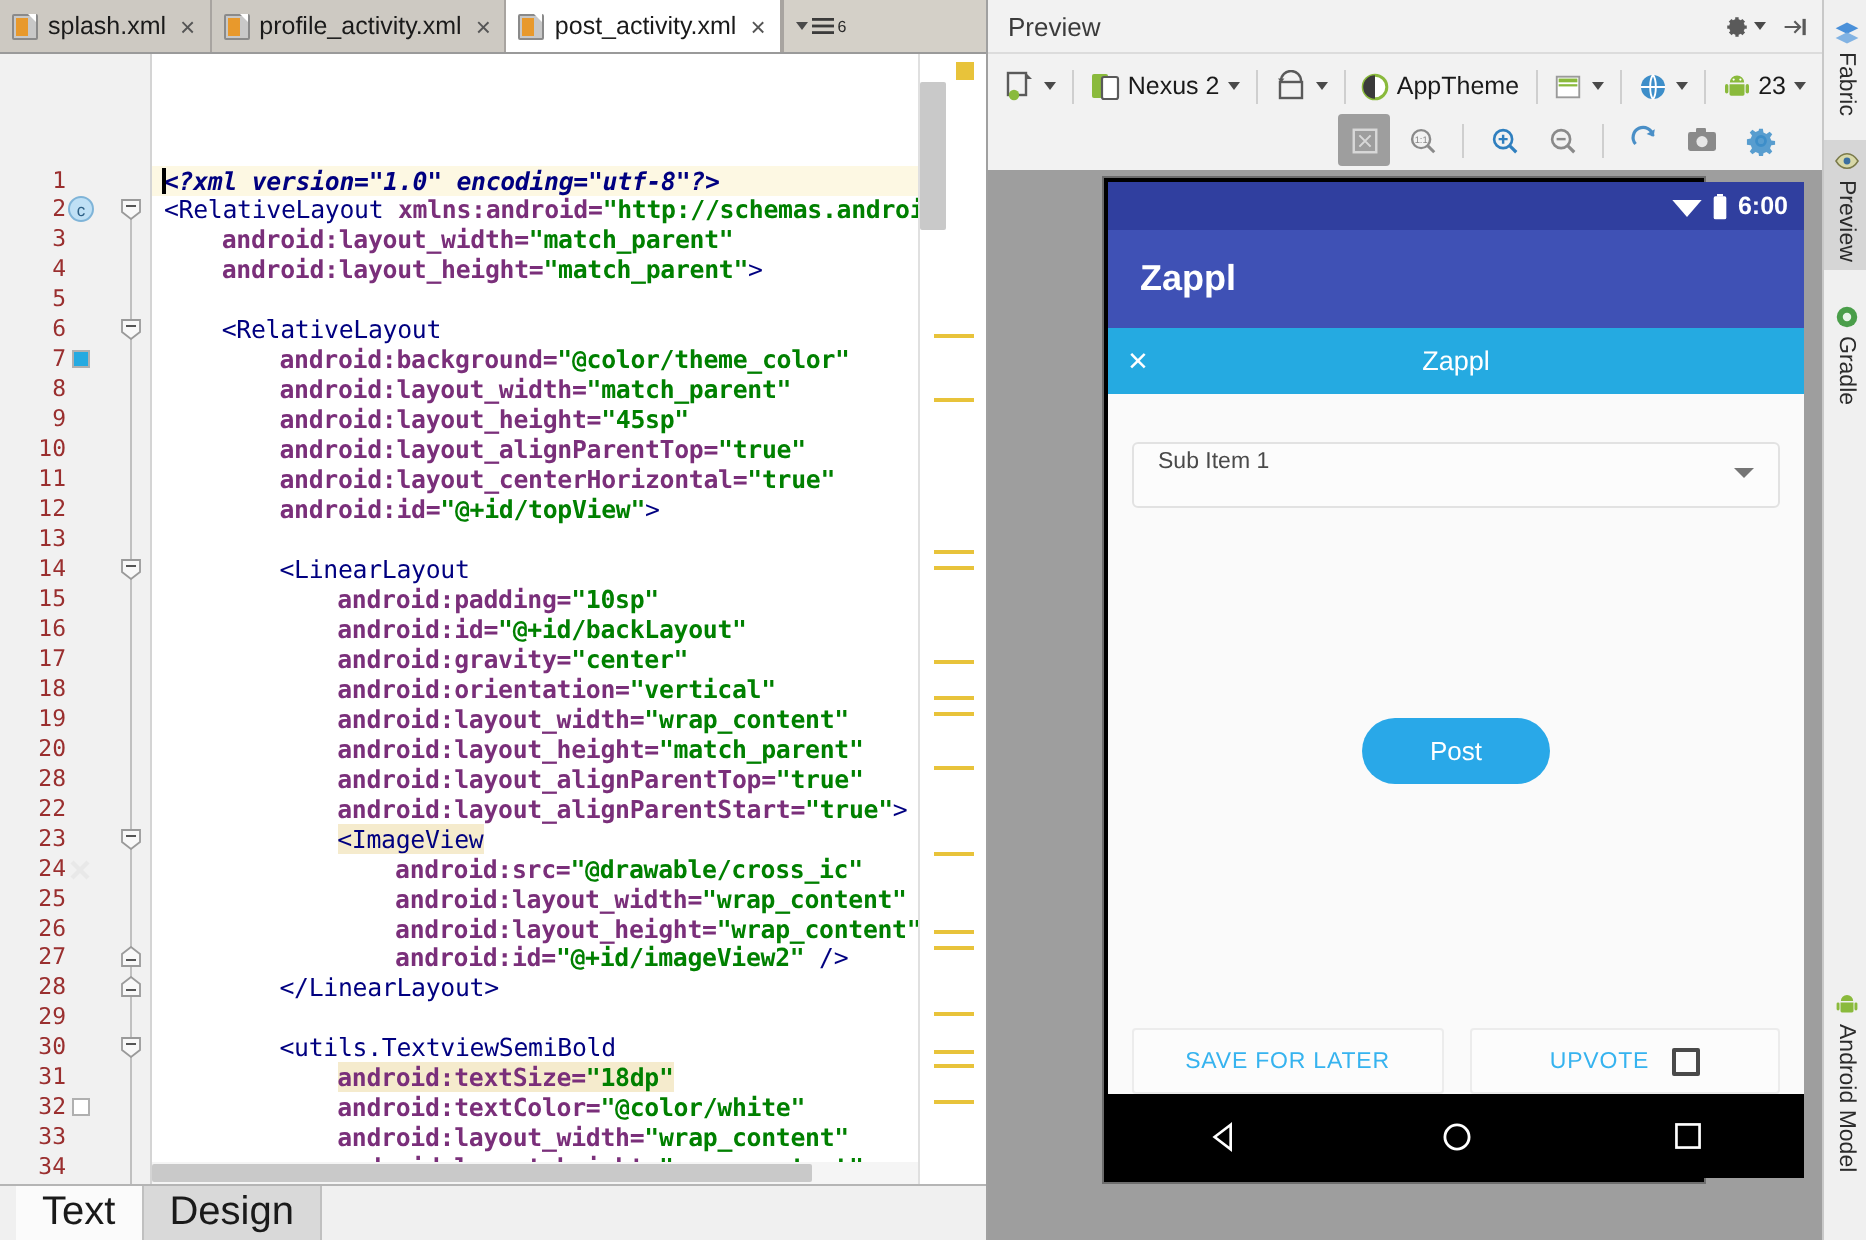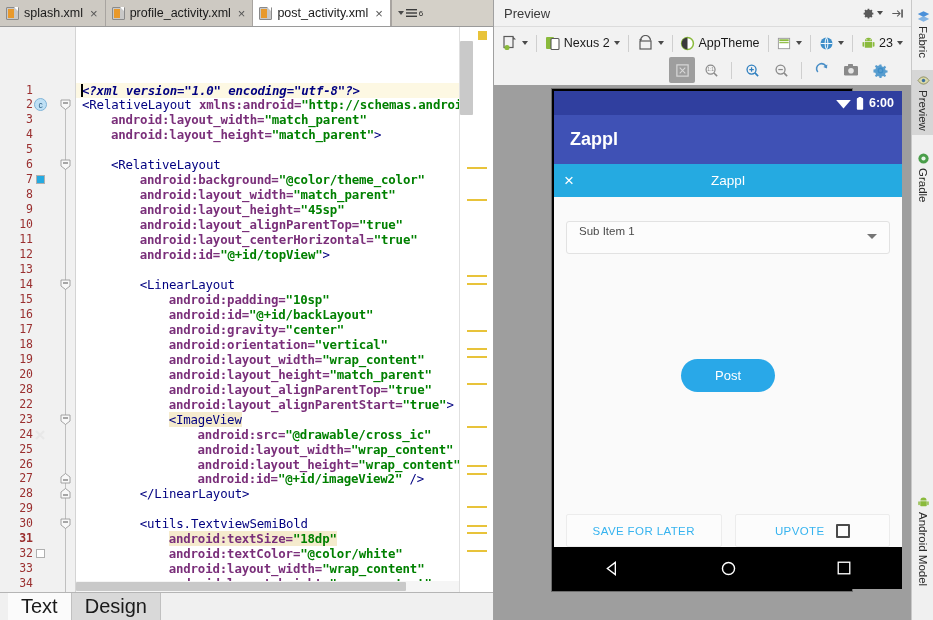--- a/index.html
+++ b/index.html
@@ -213,21 +213,21 @@
           <div class="ln" style="top: 354.7px;">28</div>
           <div class="ln" style="top: 369.66px;">22</div>
           <div class="ln" style="top: 384.62px;">23</div>
           <div class="ln" style="top: 399.58px;">24</div>
           <div class="ln" style="top: 414.54px;">25</div>
           <div class="ln" style="top: 429.5px;">26</div>
           <div class="ln" style="top: 444.46px;">27</div>
           <div class="ln" style="top: 459.42px;">28</div>
           <div class="ln" style="top: 474.38px;">29</div>
           <div class="ln" style="top: 489.34px;">30</div>
-          <div class="ln" style="top: 504.3px; font-weight: bold;">31</div>
+          <div class="ln" style="top: 504.3px;">31</div>
           <div class="ln" style="top: 519.26px;">32</div>
           <div class="ln" style="top: 534.22px;">33</div>
           <div class="ln" style="top: 549.18px;">34</div>
           <div class="ln" style="top: 564.14px;">35</div>
           <div class="gmark" style="top: 71.46px; left: 34px; width: 13px; height: 13px; border-radius: 50%; background: rgb(191, 224, 245); border: 1px solid rgb(127, 180, 216); color: rgb(44, 95, 133); font-size: 8.5px; line-height: 12px; text-align: center; font-family: &quot;Liberation Sans&quot;, sans-serif;">c</div>
           <div class="gmark" style="top: 146.26px; left: 36px; width: 9px; height: 9px; margin-top: 2px; background: rgb(37, 170, 225); border: 1px solid rgb(176, 176, 176);"></div>
           <div class="gmark" style="top: 400.58px; left: 33px; width: 14px; height: 14px;"><svg width="14" height="14" viewBox="0 0 14 14">
               <path d="M3 3l8 8M11 3l-8 8" stroke="#e8e8e8" stroke-width="2.2" fill="none"></path>
             </svg></div>
           <div class="gmark" style="top: 520.26px; left: 36px; width: 9px; height: 9px; margin-top: 2px; background: rgb(255, 255, 255); border: 1px solid rgb(176, 176, 176);"></div>

